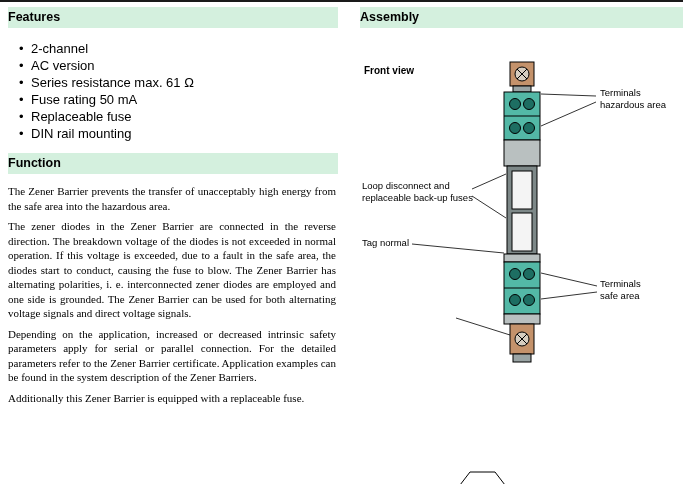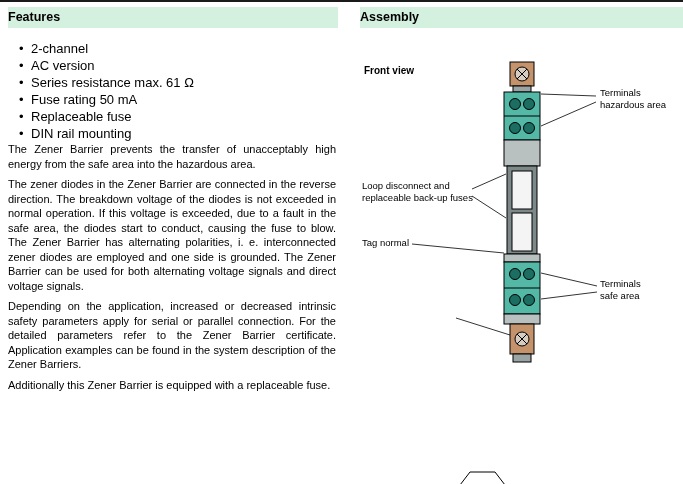--- a/index.html
+++ b/index.html
@@ -26,21 +26,21 @@
   .feature-list { list-style: none; margin: 12px 0 0 10px; }
   .feature-list li {
     font-size: 13px;
     line-height: 17px;
     padding-left: 13px;
     position: relative;
   }
   .feature-list li::before { content: "•"; position: absolute; left: 1px; top: 0; }
 
   .function-header { margin-top: 11px; }
-  .function-body { margin-top: 0; padding-right: 2px; }
+  .function-body { margin-top: 10px; padding-right: 2px; font-family: Liberation Serif, serif; }
   .function-body p {
     font-size: 11px;
     line-height: 14.5px;
     text-align: justify;
   }
   .function-body p + p { margin-top: 6px; }
 
   .diagram { position: relative; width: 323px; height: 453px; margin-top: 4px; }
   .front-view {
     position: absolute; left: 4px; top: 33px;
@@ -71,20 +71,23 @@
 
     <ul class="feature-list">
       <li><span>2-channel</span></li>
       <li><span>AC version</span></li>
       <li><span>Series resistance max. 61 Ω</span></li>
       <li><span>Fuse rating 50 mA</span></li>
       <li><span>Replaceable fuse</span></li>
       <li><span>DIN rail mounting</span></li>
     </ul>
 
+    <div class="section-header function-header">
+      <span>Function</span>
+    </div>
 
     <div class="function-body">
       <p>The Zener Barrier prevents the transfer of unacceptably high energy from the safe area into the hazardous area.</p>
       <p>The zener diodes in the Zener Barrier are connected in the reverse direction. The breakdown voltage of the diodes is not exceeded in normal operation. If this voltage is exceeded, due to a fault in the safe area, the diodes start to conduct, causing the fuse to blow. The Zener Barrier has alternating polarities, i. e. interconnected zener diodes are employed and one side is grounded. The Zener Barrier can be used for both alternating voltage signals and direct voltage signals.</p>
       <p>Depending on the application, increased or decreased intrinsic safety parameters apply for serial or parallel connection. For the detailed parameters refer to the Zener Barrier certificate. Application examples can be found in the system description of the Zener Barriers.</p>
       <p>Additionally this Zener Barrier is equipped with a replaceable fuse.</p>
     </div>
   </div>
 
   <div class="col-right">

